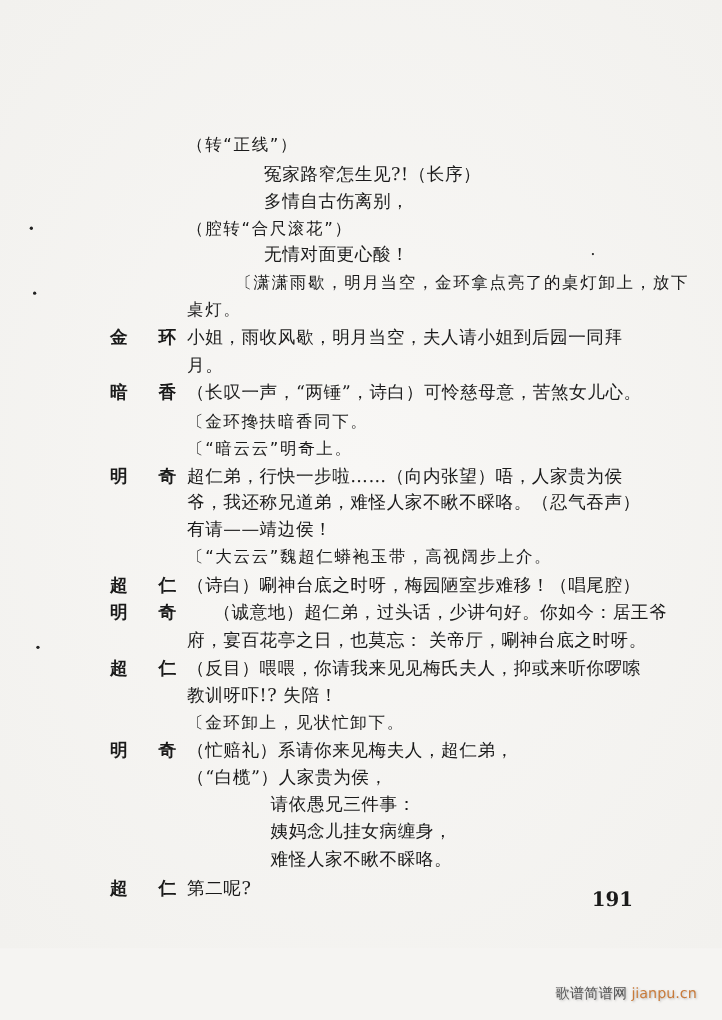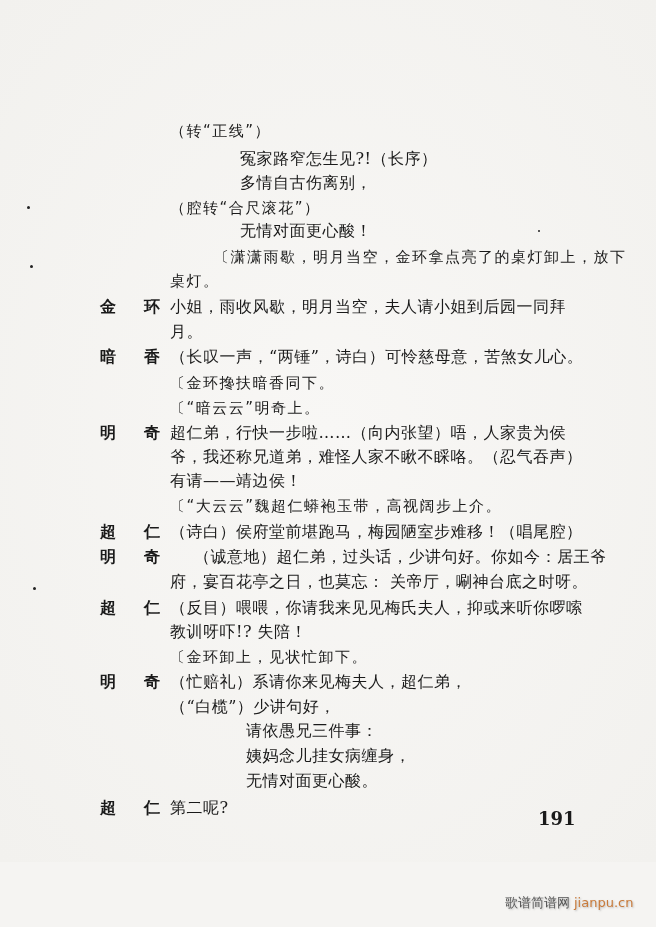--- a/index.html
+++ b/index.html
@@ -122,21 +122,21 @@
   <div class="line" style="left:170px;top:447px;">爷，我还称兄道弟，难怪人家不瞅不睬咯。（忍气吞声）</div>
 
   <div class="line" style="left:170px;top:471px;">有请——靖边侯！</div>
 
   <div class="line stage" style="left:170px;top:496px;text-align:center;">〔“大云云”魏超仁蟒袍玉带，高视阔步上介。</div>
 
   <div class="speaker" style="top:522px;">
     <span>超</span>
     <span>仁</span>
   </div>
-  <div class="line" style="left:170px;top:522px;">（诗白）侯府堂前堪跑马，梅园陋室步难移！（唱尾腔）</div>
+  <div class="line" style="left:170px;top:522px;">（诗白）唰神台底之时呀，梅园陋室步难移！（唱尾腔）</div>
 
   <div class="speaker" style="top:547px;">
     <span>明</span>
     <span>奇</span>
   </div>
   <div class="line" style="left:170px;top:547px;margin-left:24px;">（诚意地）超仁弟，过头话，少讲句好。你如今：居王爷</div>
 
   <div class="line" style="left:170px;top:572px;">府，宴百花亭之日，也莫忘： 关帝厅，唰神台底之时呀。</div>
 
   <div class="speaker" style="top:598px;">
@@ -148,27 +148,27 @@
   <div class="line" style="left:170px;top:622px;">教训呀吓!? 失陪！</div>
 
   <div class="line stage" style="left:170px;top:647px;">〔金环卸上，见状忙卸下。</div>
 
   <div class="speaker" style="top:672px;">
     <span>明</span>
     <span>奇</span>
   </div>
   <div class="line" style="left:170px;top:672px;">（忙赔礼）系请你来见梅夫人，超仁弟，</div>
 
-  <div class="line" style="left:170px;top:697px;">（“白榄”）少讲句好，</div>
+  <div class="line" style="left:170px;top:697px;">（“白榄”）人家贵为侯，</div>
 
   <div class="line" style="left:246px;top:721px;">请依愚兄三件事：</div>
 
   <div class="line" style="left:246px;top:746px;">姨妈念儿挂女病缠身，</div>
 
-  <div class="line" style="left:246px;top:771px;">无情对面更心酸。</div>
+  <div class="line" style="left:246px;top:771px;">难怪人家不瞅不睬咯。</div>
 
   <div class="speaker" style="top:798px;">
     <span>超</span>
     <span>仁</span>
   </div>
   <div class="line" style="left:170px;top:798px;">第二呢?</div>
 
   <div class="pagenum">191</div>
 
   <div class="watermark">

